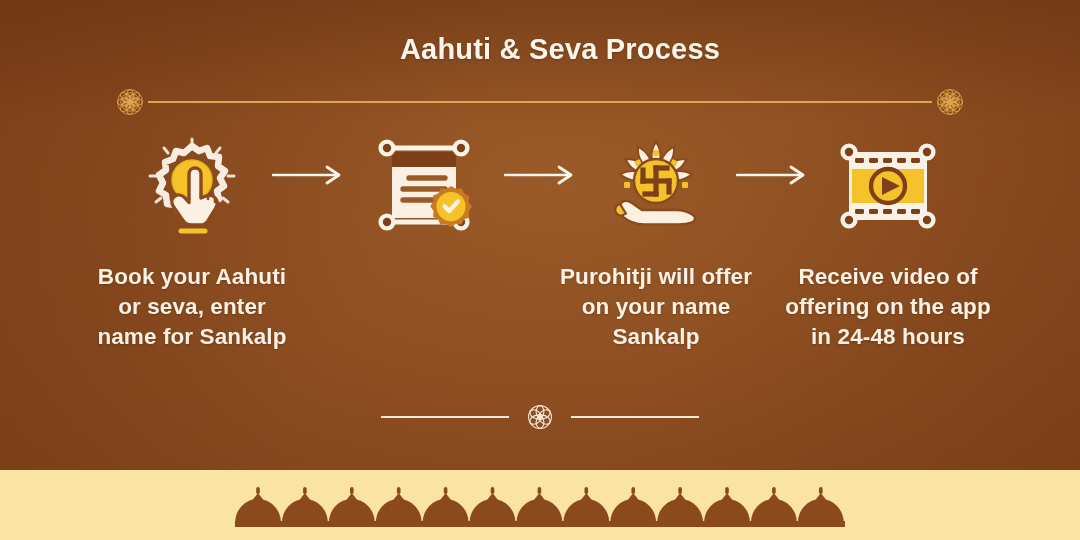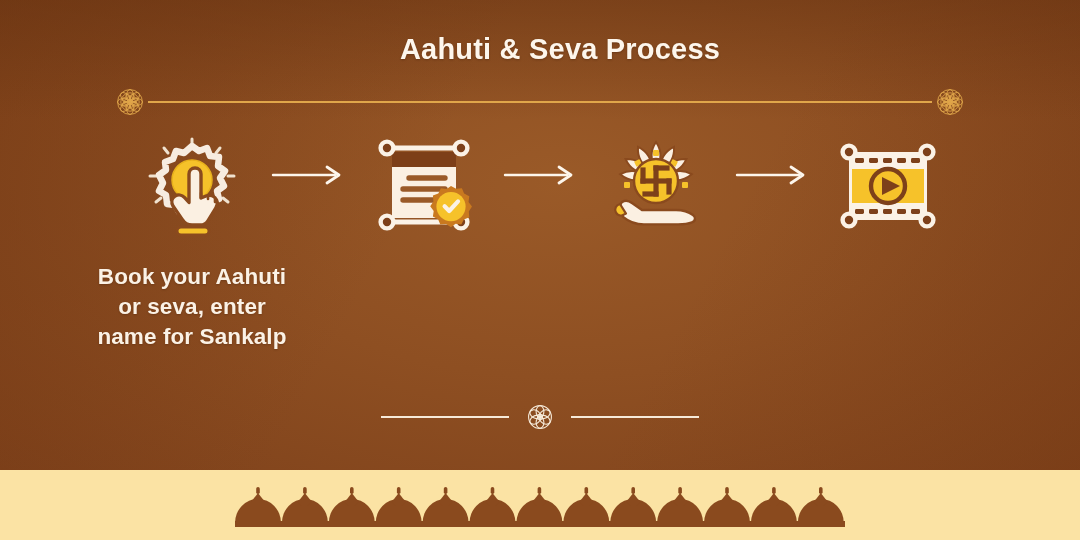--- a/index.html
+++ b/index.html
@@ -368,20 +368,23 @@
                    h34
                    c7 0 13 2 17 5
                    c3 2.2 2.6 6 -1 7.4
                    c-4 1.6 -9 2 -14 2
                    H42
                    c-8 0 -15-2.6 -21-7.6 Z" fill="#fbf0e2" stroke="#8a4a1e" stroke-width="2.4" stroke-linejoin="round"></path>
 
           <path d="M18 66 c-4 1 -6 5 -4 8.6 c1.4 2.6 4.4 3.6 7 2.4 l3-1.4 Z" fill="#f6c22a" stroke="#8a4a1e" stroke-width="2.2" stroke-linejoin="round"></path>
         </svg>
       </div>
+      <div class="step-label">Purohitji will offer
+on your name
+Sankalp</div>
     </div>
 
     <div class="arrow">
       <svg viewBox="0 0 74 22" width="74" height="22" style="position:absolute; left:-37px; top:30px;">
         <line x1="2" y1="11" x2="64" y2="11" stroke="#fdf6ec" stroke-width="2.4" stroke-linecap="round"></line>
         <polyline points="56,3 68,11 56,19" fill="none" stroke="#fdf6ec" stroke-width="2.8" stroke-linecap="round" stroke-linejoin="round"></polyline>
       </svg>
     </div>
 
     <div class="step">
@@ -407,20 +410,23 @@
 
           <circle cx="53" cy="48" r="17" fill="#f6c22a" stroke="#7d401a" stroke-width="4.4"></circle>
           <polygon points="47,39 65,48 47,57" fill="#7d401a"></polygon>
 
           <circle cx="14" cy="14" r="6.4" fill="#7d401a" stroke="#fbf2e6" stroke-width="4.4"></circle>
           <circle cx="92" cy="14" r="6.4" fill="#7d401a" stroke="#fbf2e6" stroke-width="4.4"></circle>
           <circle cx="14" cy="82" r="6.4" fill="#7d401a" stroke="#fbf2e6" stroke-width="4.4"></circle>
           <circle cx="92" cy="82" r="6.4" fill="#7d401a" stroke="#fbf2e6" stroke-width="4.4"></circle>
         </svg>
       </div>
+      <div class="step-label">Receive video of
+offering on the app
+in 24-48 hours</div>
     </div>
 
   </div>
 
   <div class="bottom-divider">
     <div class="seg"></div>
     <div class="flower">
       <svg viewBox="0 0 34 34" width="34" height="34" aria-hidden="true">
         <g fill="none" stroke="#f6ead9" stroke-width="1.1">
           <circle cx="17" cy="17" r="11.4"></circle>

